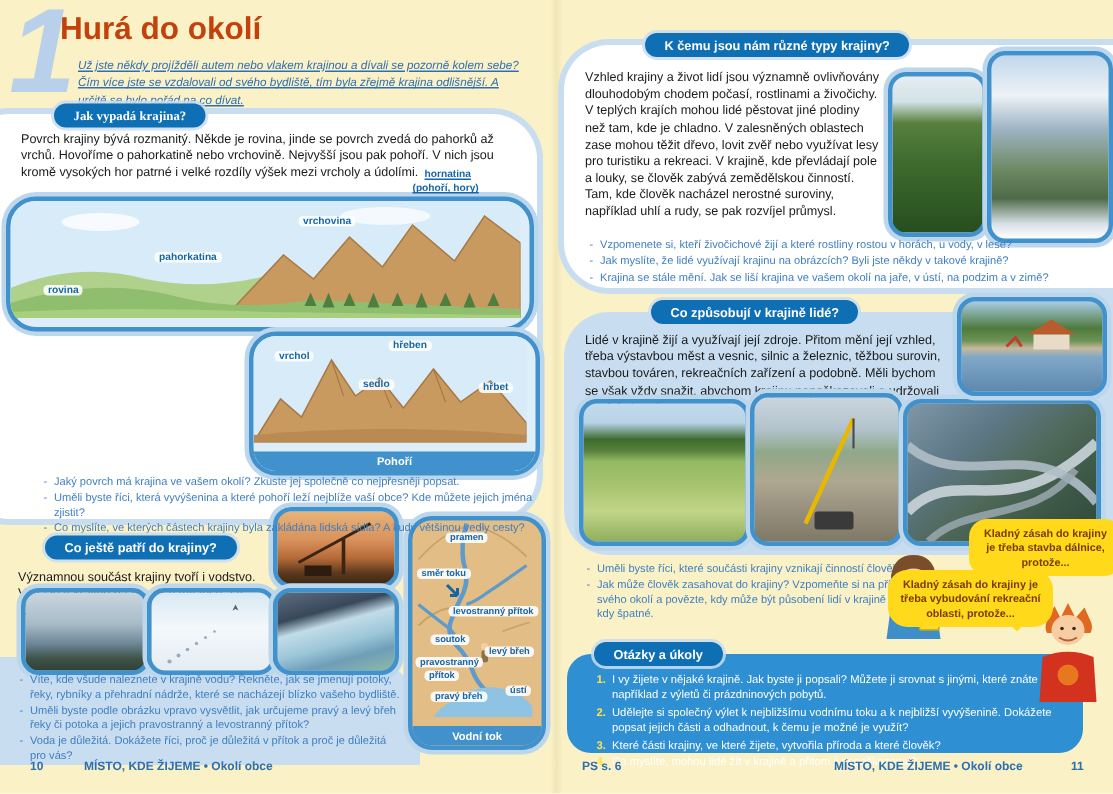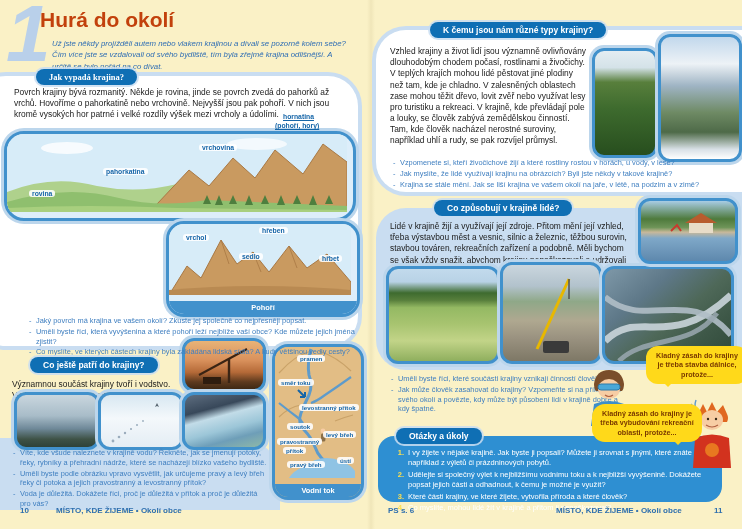--- a/index.html
+++ b/index.html
@@ -4,21 +4,21 @@
 <style>
   html,body{margin:0;padding:0;}
   .page-root{position:relative;width:742px;height:529px;background:#FAF1C6;overflow:hidden;
     font-family:"Liberation Sans",sans-serif;color:#1a1a1a;}
 
   
   .chapter-num{position:absolute;left:6px;top:-6px;font-size:80px;font-weight:bold;font-style:italic;
     color:#B9D0EA;line-height:1;z-index:2;}
   .page-title{position:absolute;left:40px;top:8px;font-size:21px;font-weight:bold;color:#c2410c;}
   .intro{position:absolute;left:52px;top:38px;width:296px;font-size:7.8px;font-style:italic;
-    color:#2F6EB4;line-height:1.45;}
+    color:#2F6EB4;line-height:1.45;text-decoration:underline;}
   .pill{position:absolute;background:#0F6FB4;color:#fff;font-weight:bold;font-size:8.5px;
     padding:3px 13px;border-radius:10px;white-space:nowrap;z-index:6;box-shadow:0 0 0 2px rgba(200,221,241,.85);}
 
   
   .panel-white{position:absolute;background:#fff;border-radius:30px;box-shadow:0 0 0 4px #C9DDF1;z-index:1;}
   .panel-blue{position:absolute;background:#C9DDF1;border-radius:30px;z-index:1;}
   .wave{position:absolute;background:#C9DDF1;z-index:0;}
 
   .body-text{position:absolute;font-size:8.4px;line-height:1.33;color:#1a1a1a;z-index:3;}
 
@@ -197,21 +197,21 @@
   <div class="footer-text" style="left:56px;top:506px;">MÍSTO, KDE ŽIJEME • Okolí obce</div>
 
   <div class="panel-white" style="left:376px;top:30px;width:372px;height:162px;border-radius:30px 0 0 30px;"></div>
   <div class="pill" style="left:430px;top:22px;">K čemu jsou nám různé typy krajiny?</div>
   <div class="body-text" style="left:390px;top:46px;width:196px;">Vzhled krajiny a život lidí jsou významně ovlivňovány dlouhodobým chodem počasí, rostlinami a živočichy. V teplých krajích mohou lidé pěstovat jiné plodiny než tam, kde je chladno. V zalesněných oblastech zase mohou těžit dřevo, lovit zvěř nebo využívat lesy pro turistiku a rekreaci. V krajině, kde převládají pole a louky, se člověk zabývá zemědělskou činností. Tam, kde člověk nacházel nerostné suroviny, například uhlí a rudy, se pak rozvíjel průmysl.</div>
   <div class="photo ph-palms" style="left:592px;top:48px;width:60px;height:104px;"></div>
   <div class="photo ph-alpine" style="left:658px;top:34px;width:78px;height:122px;"></div>
   <div class="q-list" style="left:392px;top:158px;width:336px;">
     <div class="q-item">Vzpomenete si, kteří živočichové žijí a které rostliny rostou v horách, u vody, v lese?</div>
     <div class="q-item">Jak myslíte, že lidé využívají krajinu na obrázcích? Byli jste někdy v takové krajině?</div>
-    <div class="q-item">Krajina se stále mění. Jak se liší krajina ve vašem okolí na jaře, v létě, na podzim a v zimě?</div>
+    <div class="q-item">Krajina se stále mění. Jak se liší krajina ve vašem okolí na jaře, v ústí, na podzim a v zimě?</div>
   </div>
 
   <div class="panel-blue" style="left:376px;top:208px;width:372px;height:162px;border-radius:30px 0 0 30px;"></div>
   <div class="pill" style="left:434px;top:200px;">Co způsobují v krajině lidé?</div>
   <div class="body-text" style="left:390px;top:221px;width:240px;">Lidé v krajině žijí a využívají její zdroje. Přitom mění její vzhled, třeba výstavbou měst a vesnic, silnic a železnic, těžbou surovin, stavbou továren, rekreačních zařízení a podobně. Měli bychom se však vždy snažit, abychom krajinu nepoškozovali a udržovali ji v dobrém stavu.</div>
 
   <div class="photo ph-lake" style="left:638px;top:198px;width:94px;height:60px;z-index:4;">
     <svg width="94" height="60" viewBox="0 0 94 60">
       <polygon points="44,22 60,12 76,22" fill="#B85C2E"></polygon>
       <rect x="48" y="22" width="24" height="10" fill="#E8DCC8"></rect>
@@ -243,21 +243,21 @@
   <div class="kid" style="left:586px;top:368px;">
     <svg width="46" height="62" viewBox="0 0 46 62">
       <path d="M8,16 Q10,2 23,2 Q36,2 38,16 Q38,21 36,23 L10,23 Q8,21 8,16 Z" fill="#7A4E2A"></path>
       <ellipse cx="23" cy="21" rx="11" ry="10" fill="#F7CDA4"></ellipse>
       <rect x="12" y="16" width="22" height="6" rx="3" fill="#4AA8D8" stroke="#2E7AA8" stroke-width="1"></rect>
       <path d="M19,27 Q23,30 27,27" stroke="#B06040" stroke-width="1.2" fill="none"></path>
       <path d="M8,36 Q23,30 38,36 L41,58 L5,58 Z" fill="#3E8FC9"></path>
       <rect x="27" y="42" width="13" height="10" rx="1" fill="#F7D83E" stroke="#C8A800" stroke-width="1"></rect>
     </svg>
   </div>
-  <div class="bubble tail-right" style="left:592px;top:404px;width:96px;border-radius:13px;">Kladný zásah do krajiny je třeba vybudování rekreační oblasti, protože...</div>
+  <div class="bubble tail-right" style="left:592px;top:380px;width:96px;border-radius:13px;">Kladný zásah do krajiny je třeba vybudování rekreační oblasti, protože...</div>
   <div class="kid" style="left:684px;top:398px;">
     <svg width="52" height="80" viewBox="0 0 52 80">
       <path d="M8,6 Q4,12 6,16 M12,2 Q10,8 12,12" stroke="#5E9BCB" stroke-width="1.4" fill="none"></path>
       <path d="M14,16 L19,6 L23,14 L28,4 L33,14 L39,7 L43,16 Q45,20 43,24 L14,24 Q12,20 14,16 Z" fill="#E06820"></path>
       <ellipse cx="28" cy="22" rx="11" ry="10" fill="#F7CDA4"></ellipse>
       <circle cx="24" cy="21" r="1.2" fill="#3A2A1A"></circle>
         <circle cx="32" cy="21" r="1.2" fill="#3A2A1A"></circle>
       <path d="M22,27 Q28,31 34,27" stroke="#B06040" stroke-width="1.2" fill="none"></path>
       <path d="M11,40 Q28,33 45,40 L47,70 L9,70 Z" fill="#D2321E"></path>
       <circle cx="28" cy="52" r="7" fill="#E87820"></circle>

